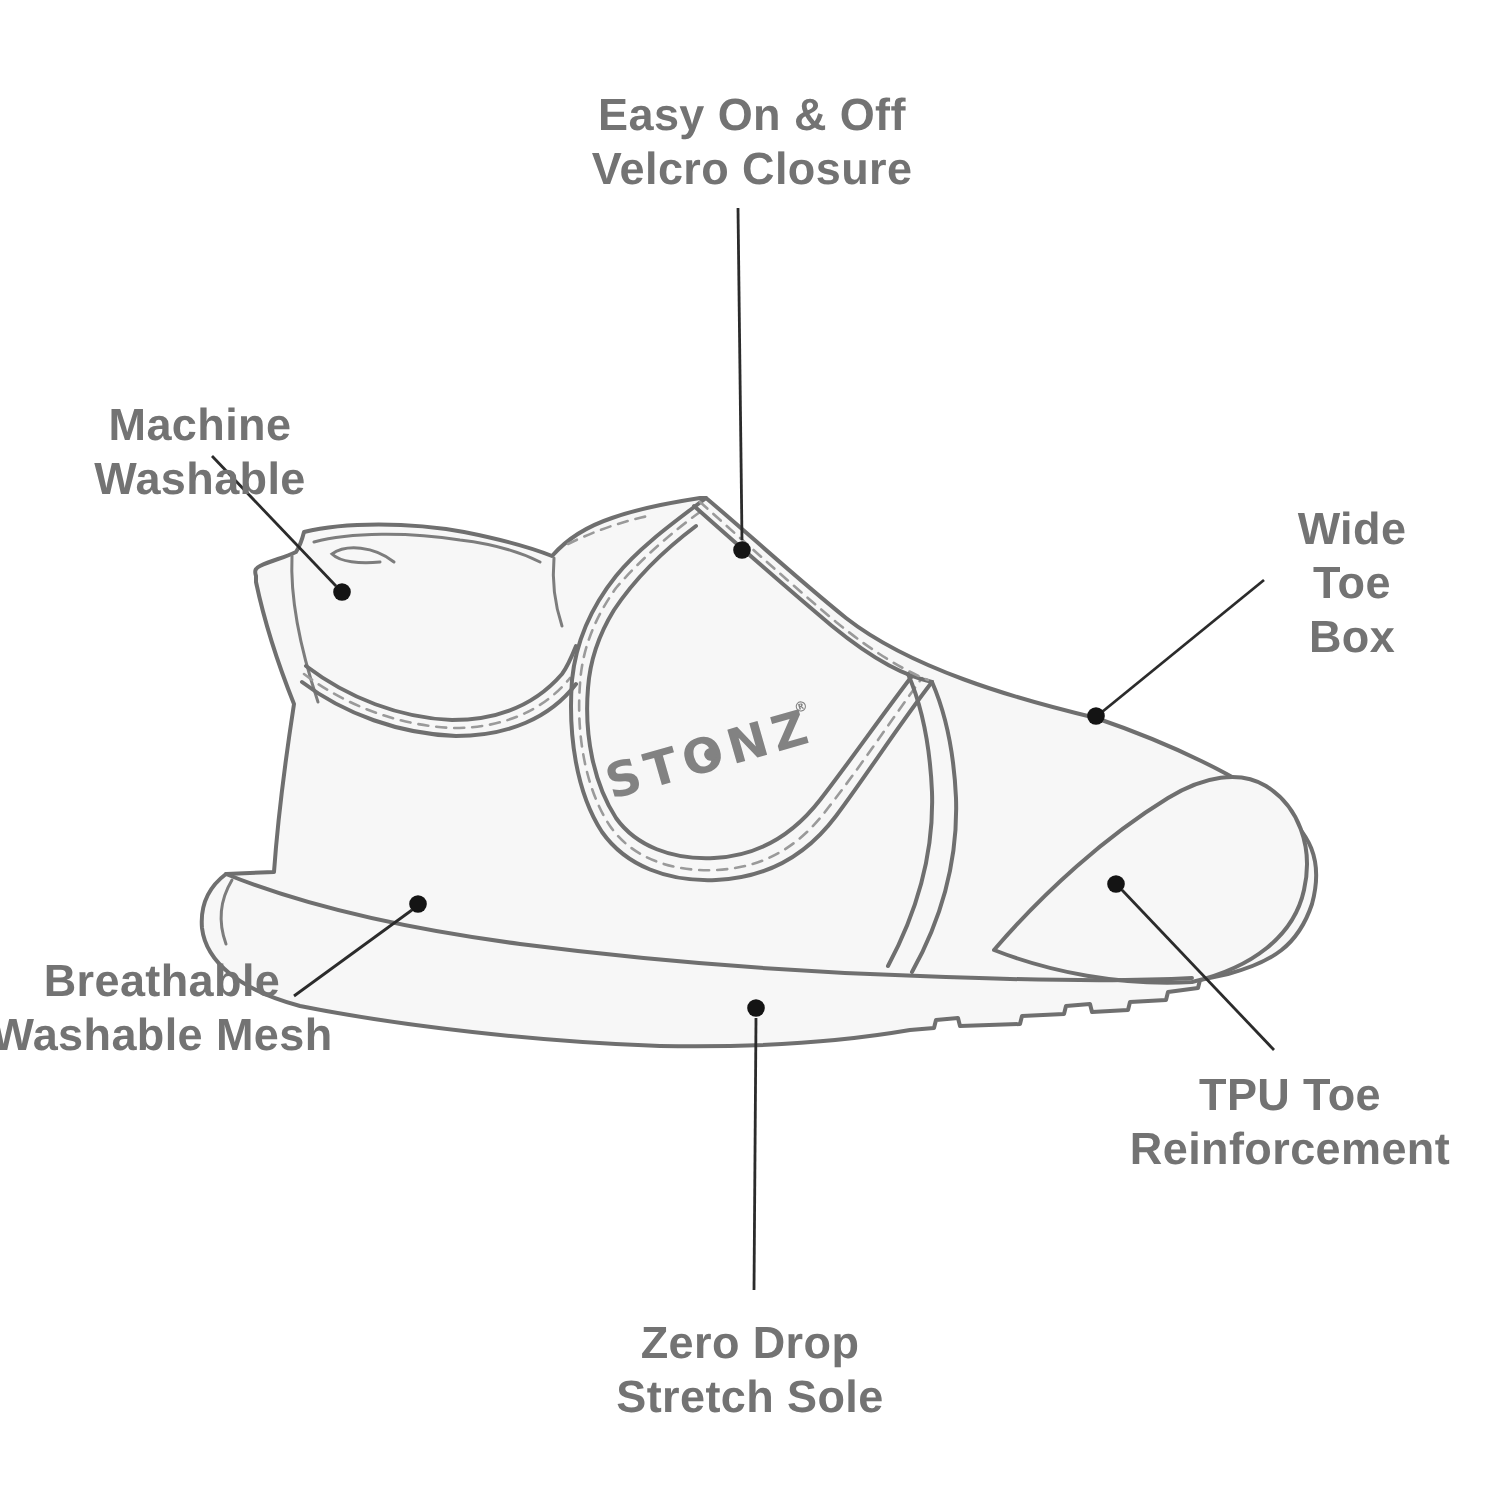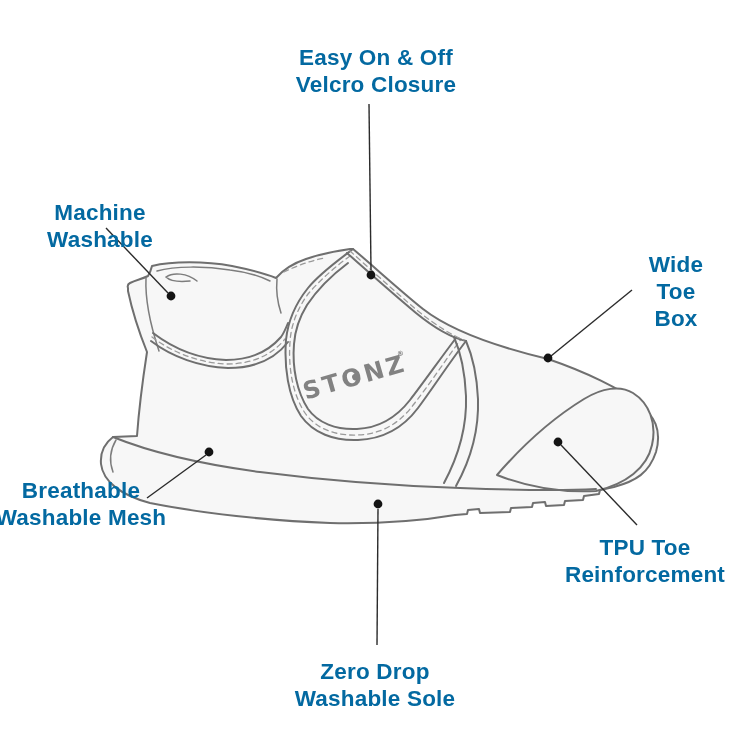--- a/index.html
+++ b/index.html
@@ -13,21 +13,21 @@
   .shoe-svg{position:absolute;left:0;top:0;width:750px;height:750px;}
   .callout{
     position:absolute;
     transform:translateX(-50%);
     text-align:center;
     white-space:pre-line;
     font-weight:700;
     font-size:22.5px;
     line-height:27px;
     letter-spacing:.2px;
-    color:#0369a1;
+    color:#737373;
   }
   
   .art{fill:none;stroke:#6f6f6f;stroke-width:2;stroke-linecap:round;stroke-linejoin:round;}
   .art-fill{fill:#f7f7f7;stroke:#6f6f6f;stroke-width:2;stroke-linejoin:round;}
   .art-thin{fill:none;stroke:#7d7d7d;stroke-width:1.5;stroke-linecap:round;}
   .stitch{fill:none;stroke:#9a9a9a;stroke-width:1.3;stroke-dasharray:5 4;stroke-linecap:round;}
   .leader{stroke:#2b2b2b;stroke-width:1.4;fill:none;}
   .dot{fill:#141414;stroke:none;}
   .logo-text{
     font-family:"DejaVu Sans", sans-serif;
@@ -179,15 +179,15 @@
   <div class="callout" style="left:676px;top:251px;">Wide
 Toe Box</div>
 
   <div class="callout" style="left:81px;top:477px;">Breathable
 Washable Mesh</div>
 
   <div class="callout" style="left:645px;top:534px;">TPU Toe
 Reinforcement</div>
 
   <div class="callout" style="left:375px;top:658px;">Zero Drop
-Washable Sole</div>
+Stretch Sole</div>
 
 </div>
 
 </body></html>

